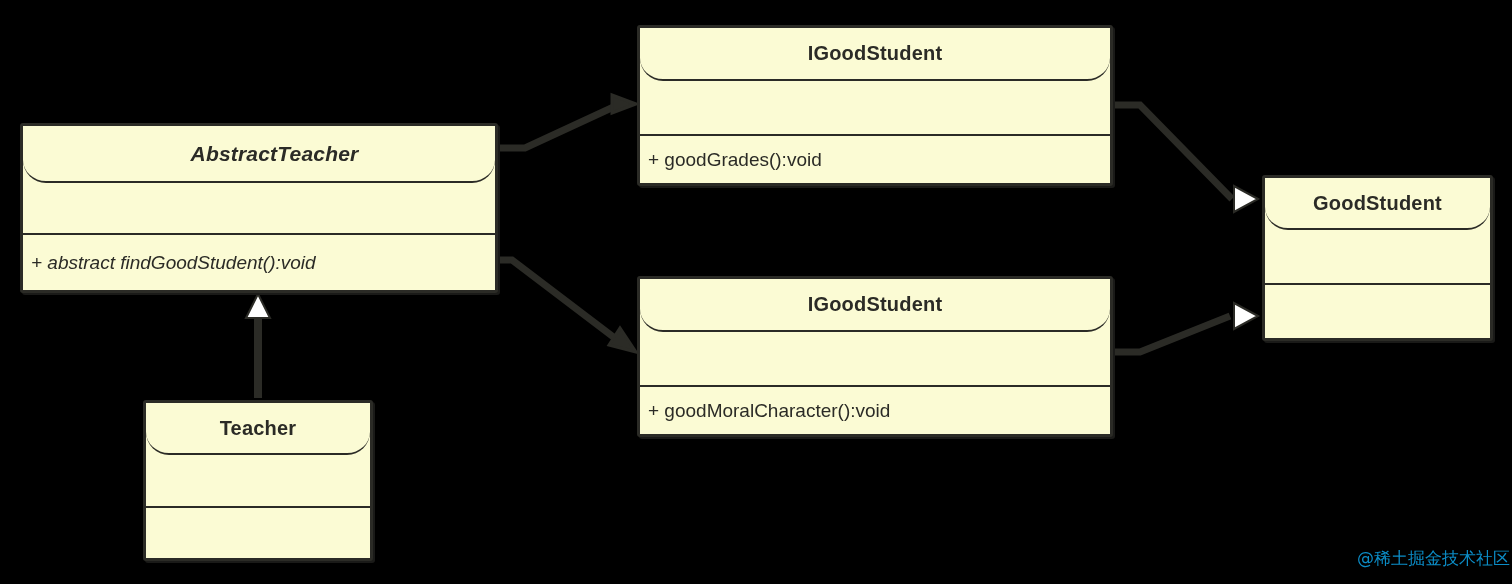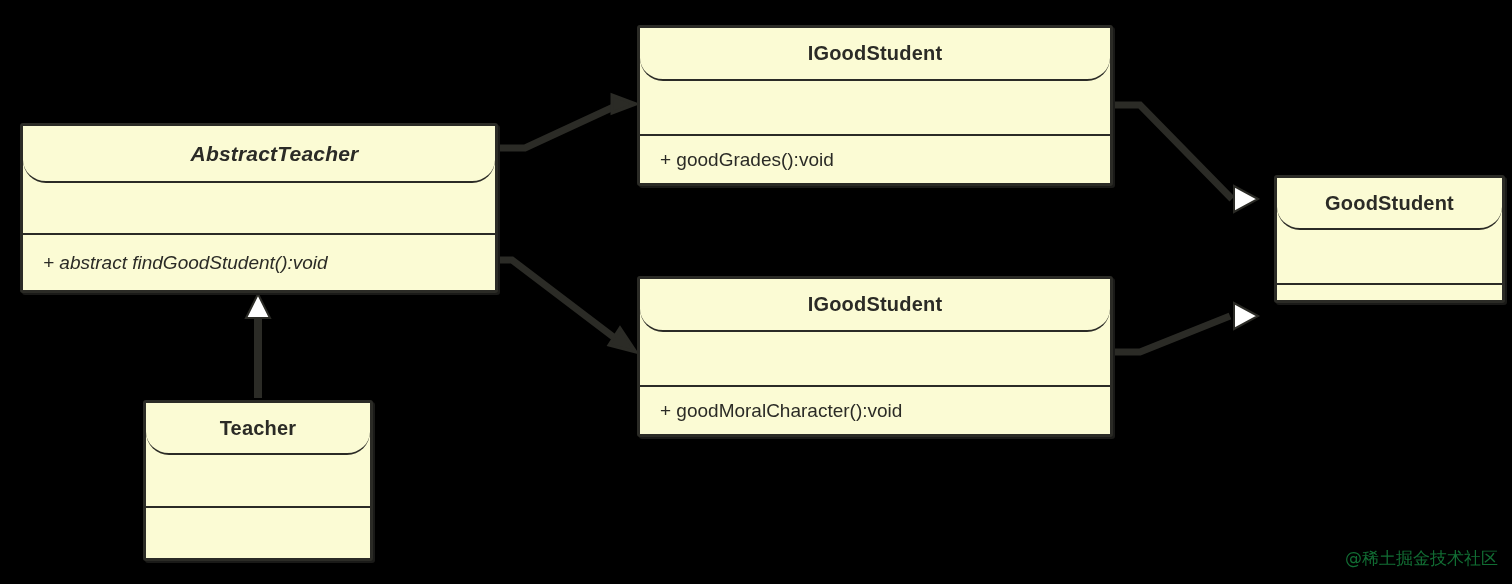--- a/index.html
+++ b/index.html
@@ -48,21 +48,21 @@
   }
   .uml-attrs {
     box-sizing: border-box;
     border-bottom: 2px solid #2b2b26;
   }
   .uml-ops {
     box-sizing: border-box;
     display: flex;
     flex-direction: column;
     justify-content: center;
-    padding: 2px 20px;
+    padding: 2px 8px;
   }
   .uml-op {
     color: #2b2b26;
     font-size: 19px;
     line-height: 25px;
     white-space: nowrap;
   }
   .uml-op.italic { font-style: italic; }
 
   
@@ -70,23 +70,23 @@
     position: absolute;
     left: 0; top: 0;
     width: 1512px;
     height: 584px;
     pointer-events: none;
   }
 
   
   #watermark {
     position: absolute;
-    right: 14px;
+    right: 2px;
     bottom: 14px;
-    color: #15803d;
+    color: #0ea5e9;
     font-size: 17px;
     font-family: "DejaVu Sans", sans-serif;
     white-space: nowrap;
     opacity: 0.85;
   }
 </style>
 </head>
 <body>
 
 <div id="canvas">
@@ -136,21 +136,21 @@
   </div>
 
   <div class="uml-class" style="left:637px; top:276px; width:476px; height:161px;">
     <div class="uml-name" style="height:53px;">IGoodStudent</div>
     <div class="uml-attrs" style="height:55px;"></div>
     <div class="uml-ops" style="flex:1;border-radius:19px;">
       <div class="uml-op">+ goodMoralCharacter():void</div>
     </div>
   </div>
 
-  <div class="uml-class" style="left:1262px; top:175px; width:231px; height:128px;margin-left:12px;">
+  <div class="uml-class" style="left:1262px; top:175px; width:231px; height:166px;">
     <div class="uml-name" style="height:52px;">GoodStudent</div>
     <div class="uml-attrs" style="height:55px;"></div>
     <div class="uml-ops" style="flex:1;"></div>
   </div>
 
   <div class="uml-class" style="left:143px; top:400px; width:230px; height:161px;">
     <div class="uml-name" style="height:52px;">Teacher</div>
     <div class="uml-attrs" style="height:53px;"></div>
     <div class="uml-ops" style="flex:1;"></div>
   </div>

